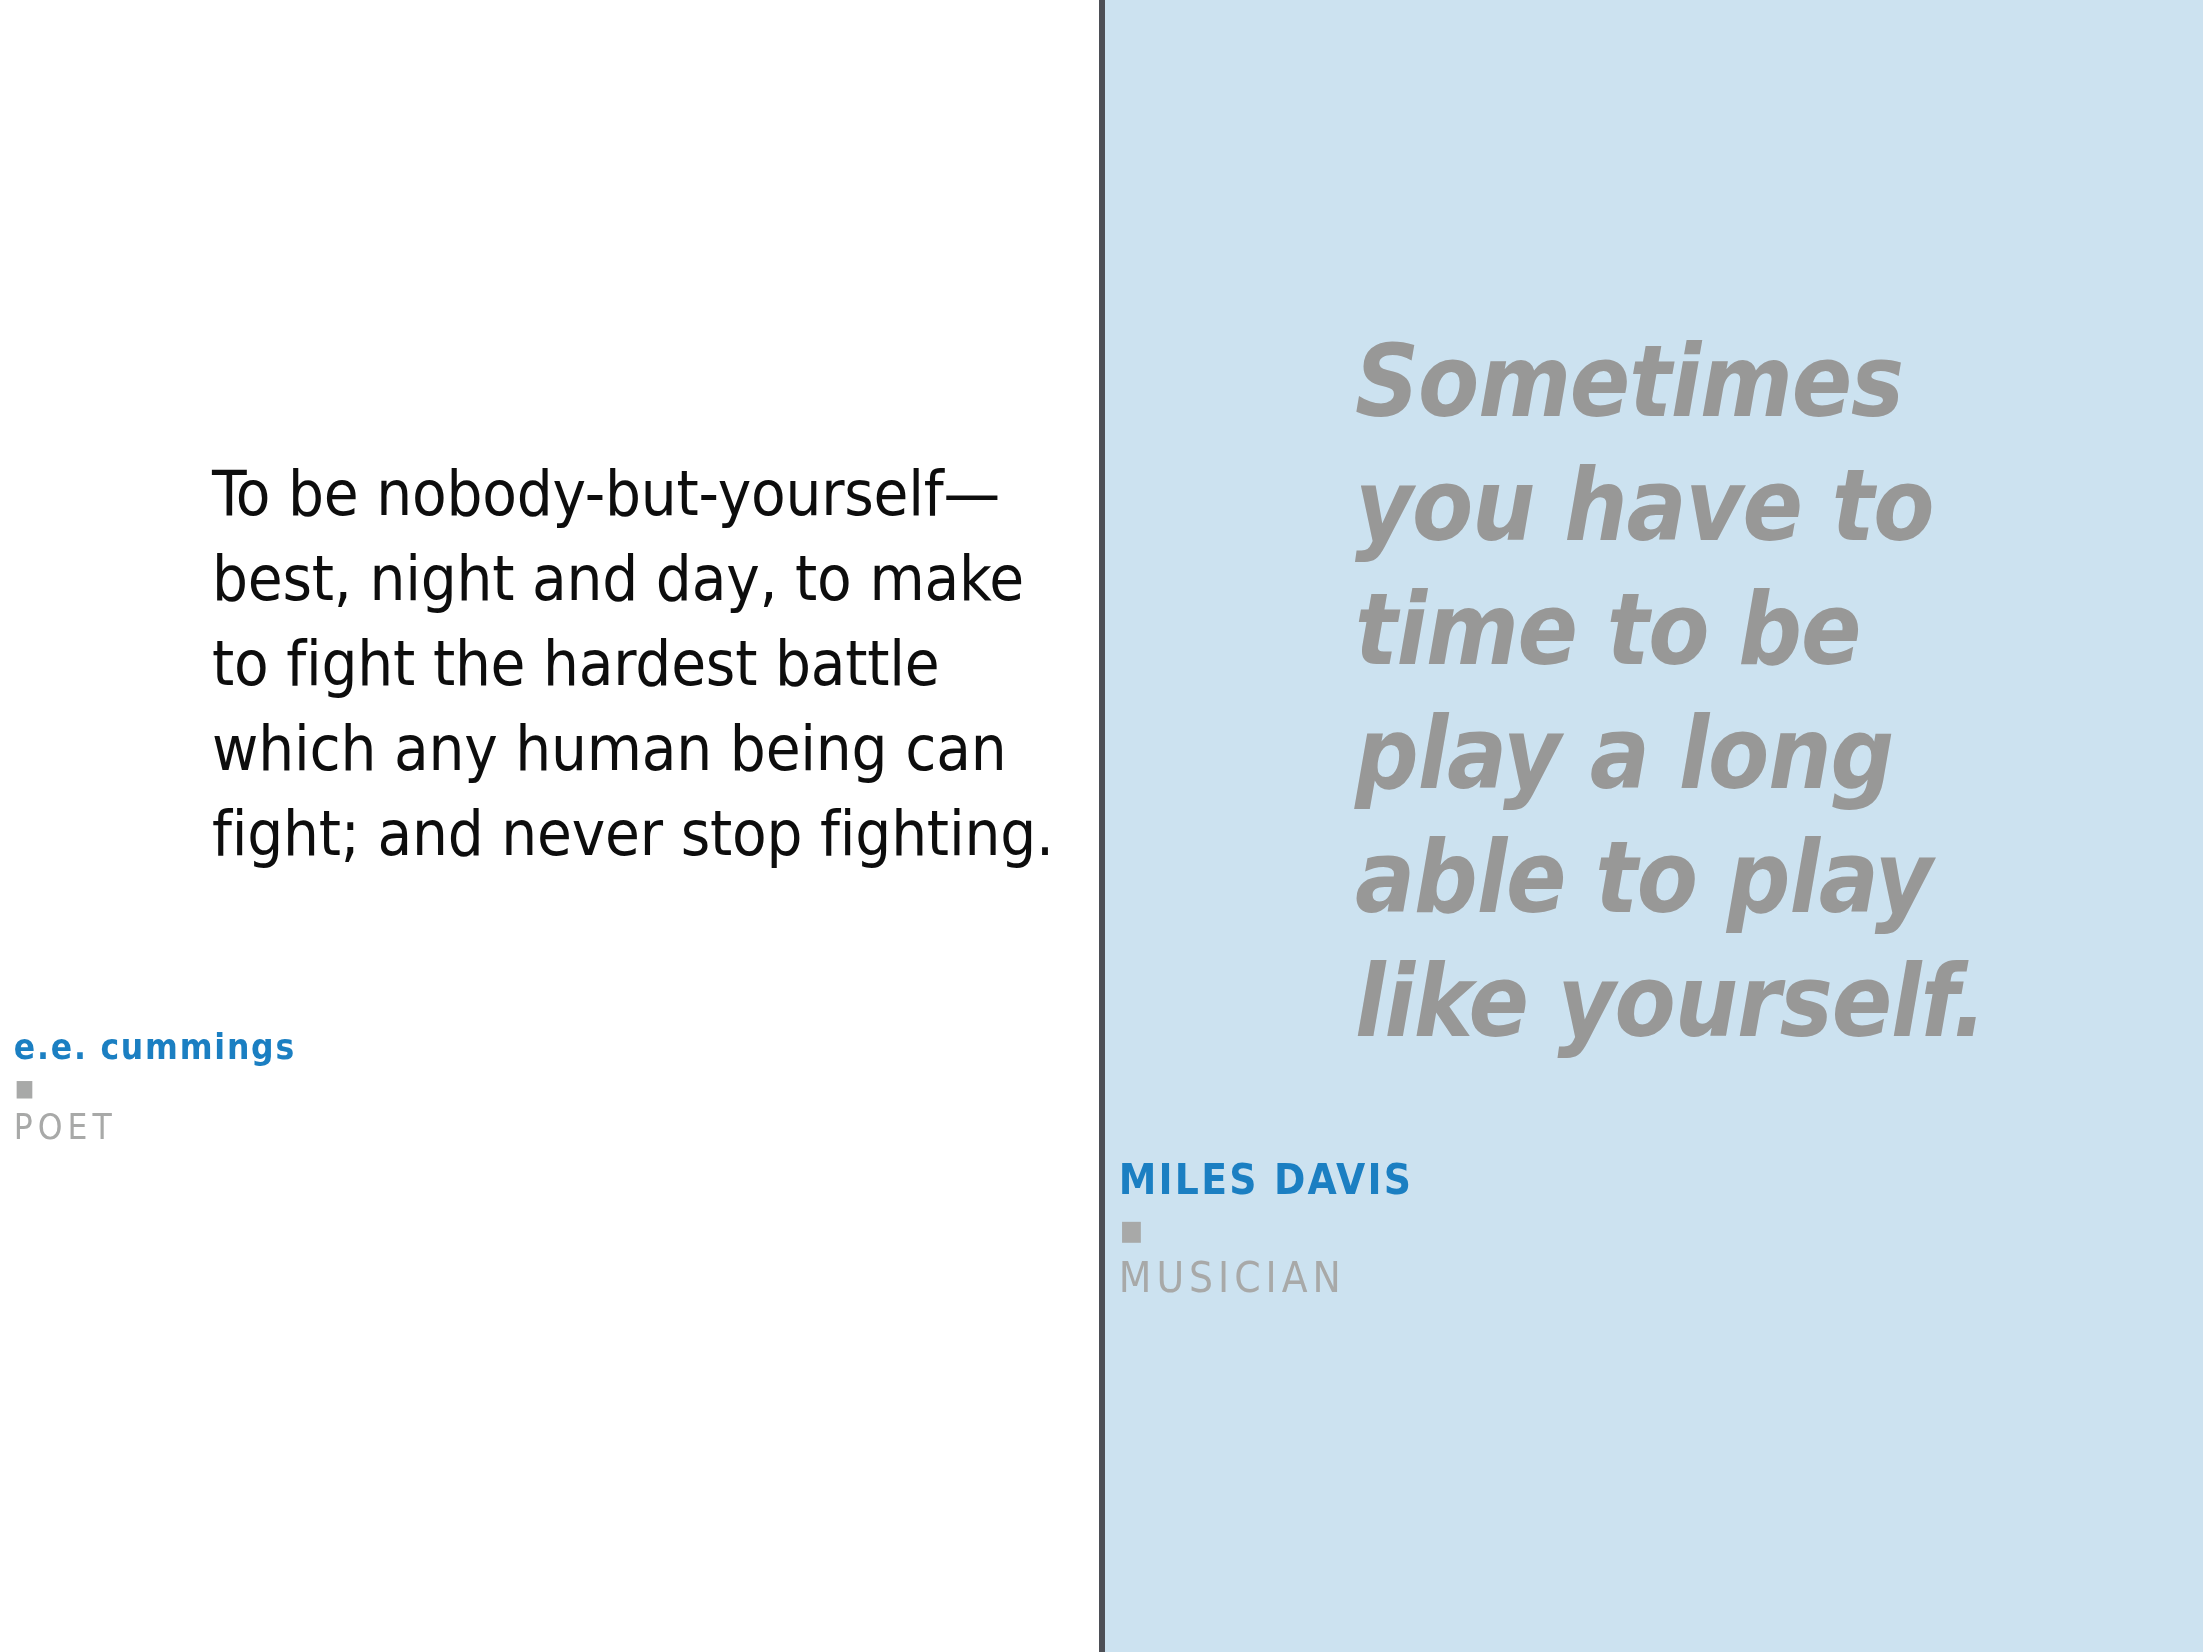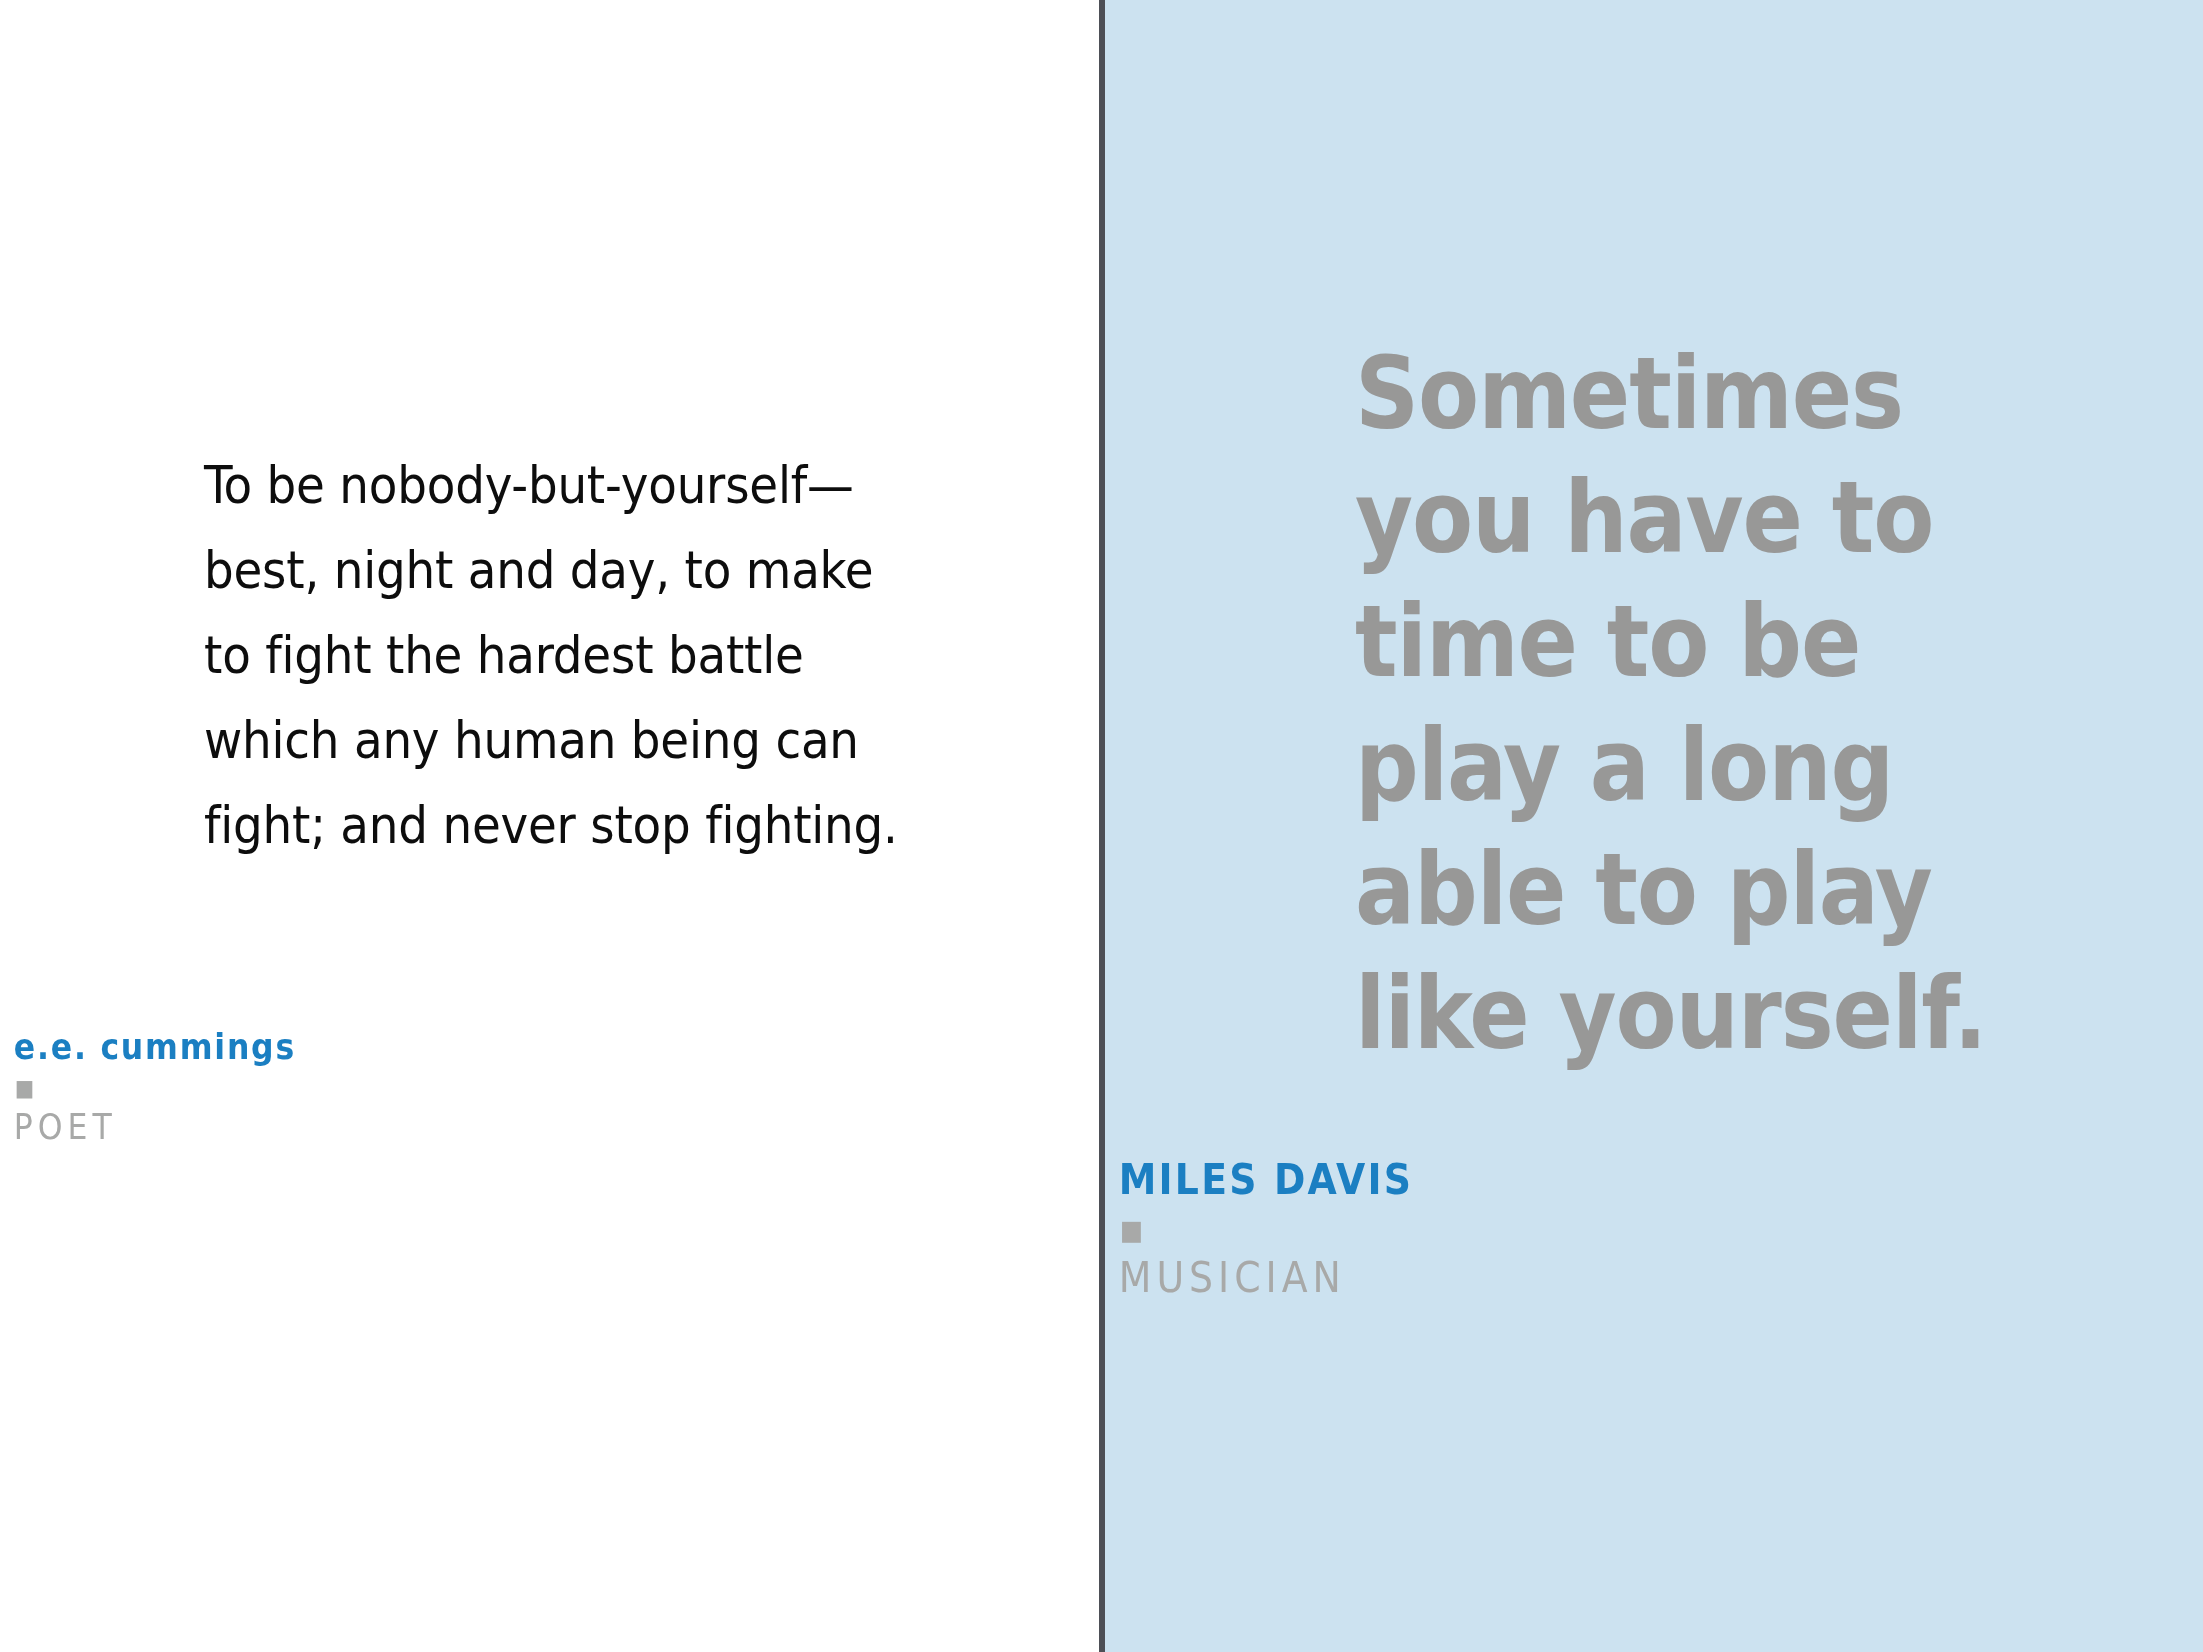--- a/index.html
+++ b/index.html
@@ -47,23 +47,23 @@
 
   
   #left-quote-block {
     position: absolute;
     left: 200px;
     top: 439px;
     width: 698px;
   }
 
   #left-quote {
-    margin: 4px;
-    font-family: "DejaVu Sans Condensed", "Liberation Sans Narrow", "Liberation Sans", sans-serif;
-    font-size: 52px;
+    margin: 12px;
+    font-family: "DejaVu Sans Condensed", "Liberation Sans Narrow", "Liberation Sans", sans-serif;
+    font-size: 63px;
     font-weight: 400;
     line-height: 85px;
     color: #0d0d0d;
     letter-spacing: -0.2px;
     font-stretch: condensed;
   }
 
   #left-quote .qline {
     display: block;
     white-space: nowrap;
@@ -102,22 +102,23 @@
     top: 1027px;
     width: 898px;
     justify-content: flex-end;
     font-size: 35px;
   }
 
   
   #right-headline-block {
     position: absolute;
     left: 1355px;
-    top: 332px;
+    top: 320px;
     width: 808px;
+    font-style: italic;
   }
 
   #right-headline {
     margin: 0;
     font-family: "DejaVu Sans Condensed", "Liberation Sans Narrow", "Liberation Sans", sans-serif;
     font-size: 99px;
     font-weight: 700;
     line-height: 124px;
     color: #989897;
     letter-spacing: -1.1px;

